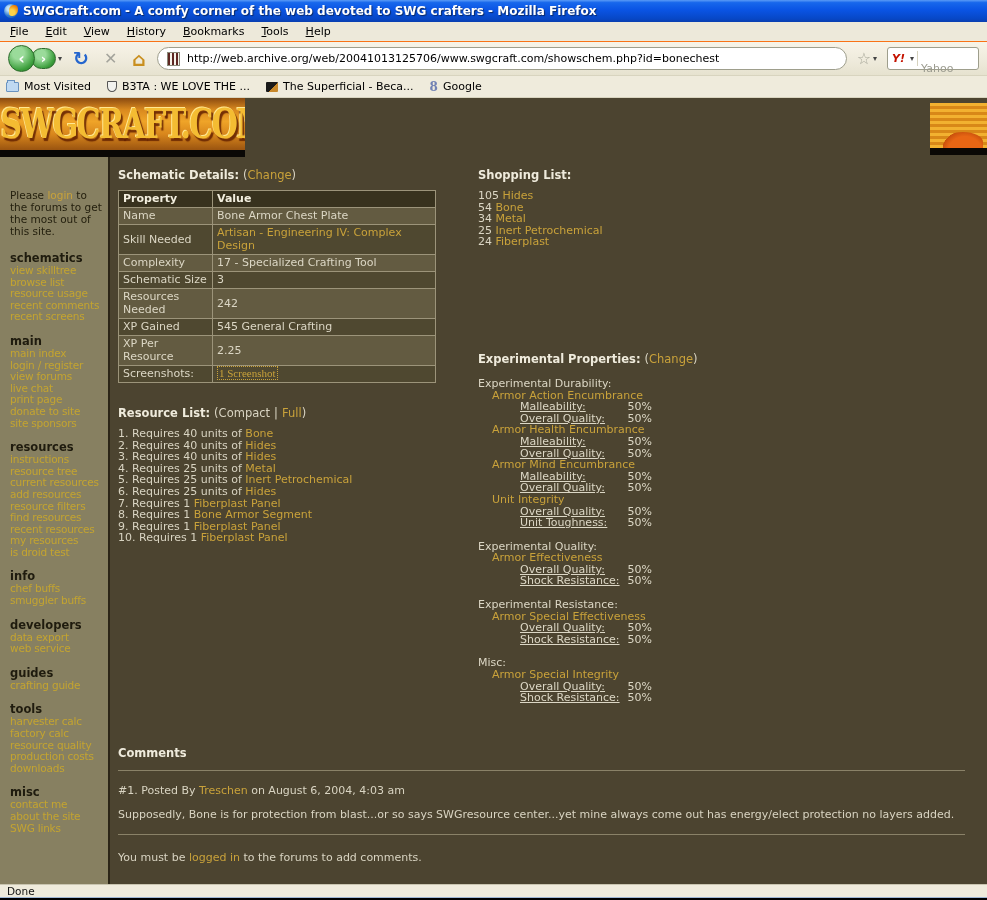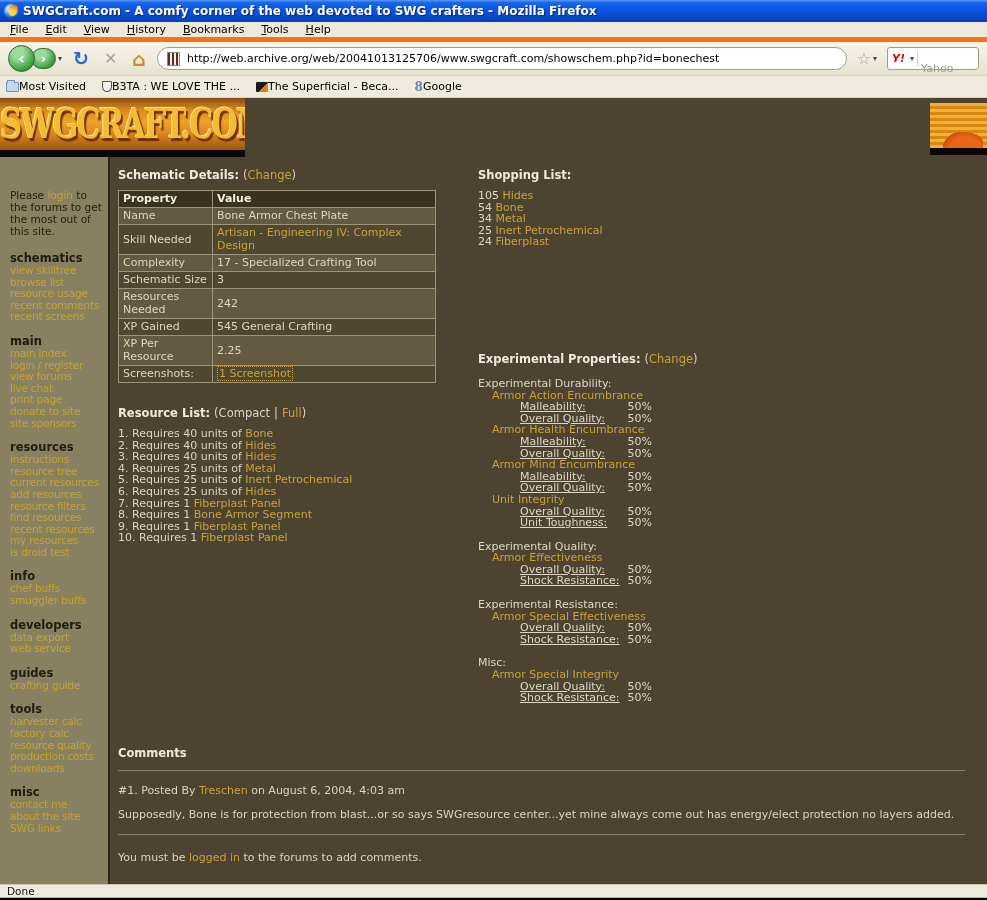--- a/index.html
+++ b/index.html
@@ -6,21 +6,21 @@
   html,body { width:987px; height:900px; overflow:hidden; }
   body { font-family:"DejaVu Sans", sans-serif; }
   .screen { position:relative; width:987px; height:900px; background:#000; overflow:hidden; }
 
   
   .titlebar { height:22px; background:linear-gradient(180deg,#5A9BF6 0%,#1767EC 12%,#0A54E4 45%,#0747C6 85%,#0A3FB0 100%); display:flex; align-items:center; padding-left:4px; gap:5px; }
   .ff-icon { width:14px; height:14px; border-radius:50%; background:radial-gradient(circle at 38% 35%, #bfe0f8 0 18%, #2f7ad0 55%, #1b4f9e 100%); position:relative; flex:0 0 auto; }
   .ff-icon::after { content:""; position:absolute; right:0px; top:1px; width:9px; height:11px; border-radius:50% 40% 60% 30%; background:radial-gradient(circle at 30% 70%, #ffd24a 0 30%, #f08a10 70%, #c85a00 100%); }
   .title-text { color:#fff; font-weight:bold; font-size:12px; text-shadow:1px 1px 1px #0b2a66; white-space:nowrap; }
 
-  .menubar { height:20px; background:#EDE9DA; display:flex; align-items:center; padding-left:10px; gap:17px; border-bottom:5px solid #f97316; }
+  .menubar { height:20px; background:#EDE9DA; display:flex; align-items:center; padding-left:10px; gap:17px; border-bottom:1px solid #f97316; }
   .menu-item { display:inline-block; font-size:11px; color:#000; cursor:default; }
   .menu-item::first-letter { text-decoration:underline; }
 
   .navbar { height:34px; background:linear-gradient(180deg,#F7F4E8 0%,#EFEBDC 55%,#E6E2CF 100%); display:flex; align-items:center; padding:0 8px; gap:7px; border-bottom:1px solid #D8D4BF; }
   .nav-group { display:flex; align-items:center; }
   .btn-back { width:27px; height:27px; border-radius:50%; background:radial-gradient(circle at 38% 30%, #9ADB9A 0 25%, #3C9E3C 70%, #1E7020 100%); border:1px solid #2C6B2C; color:#fff; font-weight:bold; font-size:15px; display:flex; align-items:center; justify-content:center; z-index:2; }
   .btn-fwd { width:25px; height:21px; border-radius:11px; margin-left:-4px; background:radial-gradient(circle at 38% 30%, #9ADB9A 0 25%, #3C9E3C 70%, #1E7020 100%); border:1px solid #2C6B2C; color:#fff; font-weight:bold; font-size:13px; display:flex; align-items:center; justify-content:center; }
   .caret { font-size:8px; color:#444; margin-left:2px; }
   .btn-refresh { color:#2566CE; font-size:19px; font-weight:bold; line-height:1; padding:0 4px; }
   .btn-stop { color:#A3A39B; font-size:16px; font-weight:bold; padding:0 4px; }
@@ -29,21 +29,21 @@
   .archive-favicon { width:13px; height:14px; flex:0 0 auto; border:1px solid #8A8A7A; background:repeating-linear-gradient(90deg,#5E2722 0 2px,#F6F3EA 2px 4px); }
   .url-text { font-size:11px; color:#000; white-space:nowrap; overflow:hidden; }
   .star-wrap { display:flex; align-items:center; padding:0 3px; }
   .star-icon { color:#A9A99B; font-size:16px; }
   .searchbox { width:92px; height:23px; background:#fff; border:1px solid #9E9E8C; border-radius:3px; display:flex; align-items:center; padding:0 4px; gap:3px; flex:0 0 auto; }
   .yahoo-logo { color:#C41200; font-weight:bold; font-style:italic; font-size:11px; }
   .search-placeholder { color:#9C9C90; font-size:11px;margin-top:19px; }
   .search-divider { width:1px; height:15px; background:#D6D2BE; }
 
   .bookmarkbar { height:22px; background:#EFEBDC; display:flex; align-items:center; padding-left:6px; gap:16px; border-bottom:1px solid #D8D4BF; }
-  .bm-item { display:flex; align-items:center; gap:0; font-size:11px; color:#000;text-align:right; }
+  .bm-item { display:flex; align-items:center; gap:5px; font-size:11px; color:#000;text-align:right; }
   .bm-folder-icon { width:13px; height:10px; background:#BFD9F2; border:1px solid #6A93C0; border-radius:1px; position:relative; }
   .bm-folder-icon::before { content:""; position:absolute; top:-3px; left:0; width:6px; height:2px; background:#BFD9F2; border:1px solid #6A93C0; border-bottom:none; }
   .bm-shield-icon { width:10px; height:11px; border:1px solid #555; border-radius:1px 1px 50% 50%; background:#F2F2EE; }
   .bm-dark-icon { width:12px; height:10px; background:linear-gradient(135deg,#1A1A1A 55%,#C8882A 56%); border-radius:1px; }
   .bm-google-icon { color:#7282B4; font-size:12px; font-weight:bold; font-family:"DejaVu Serif", serif; }
 
   
   .page { position:absolute; top:98px; left:0; right:0; bottom:16px; display:flex; flex-direction:column; background:#4C4430; }
   .site-header { height:59px; position:relative; background:#4C4430; flex:0 0 auto; }
   .logo-block { position:absolute; left:0; top:0; width:245px; height:52px; background:linear-gradient(180deg,#8A4A10 0%,#D8881E 22%,#EFA428 45%,#D8861C 70%,#9A5410 100%); overflow:hidden; display:flex; align-items:center; }
@@ -68,21 +68,21 @@
 
   .col-left { position:absolute; left:8px; top:11px; width:352px; }
   .col-right { position:absolute; left:368px; top:11px; width:250px; }
 
   .schem-table { border-collapse:collapse; margin-top:8px; width:318px; }
   .schem-table td { border:1px solid #9C947A; padding:1px 4px 2px 4px; font-size:11px; height:15px; color:#DCD7C5; }
   .schem-table .hdr td { background:#38321E; color:#F2EEDE; font-weight:bold; }
   .schem-table .r-light td { background:#635B41; }
   .schem-table .r-dark td { background:#4F4830; }
   .schem-table td.pcol { width:94px; }
-  .dotted-link { border:1px dotted #C9A23A; padding:0 1px; }
+  .dotted-link { border:1px dotted #C9A23A; padding:0 1px;font-family:Liberation Serif, serif; }
 
   .list-block { margin-top:8px; }
   .line-item { line-height:11.6px; white-space:nowrap; }
   .rl-wrap { margin-top:23px; }
 
   .shop-qty { color:#DCD7C5; }
 
   .exp-wrap { margin-top:104px; }
   .exp-group { margin-bottom:12px; }
   .exp-heading { line-height:11.6px; color:#DCD7C5; }

